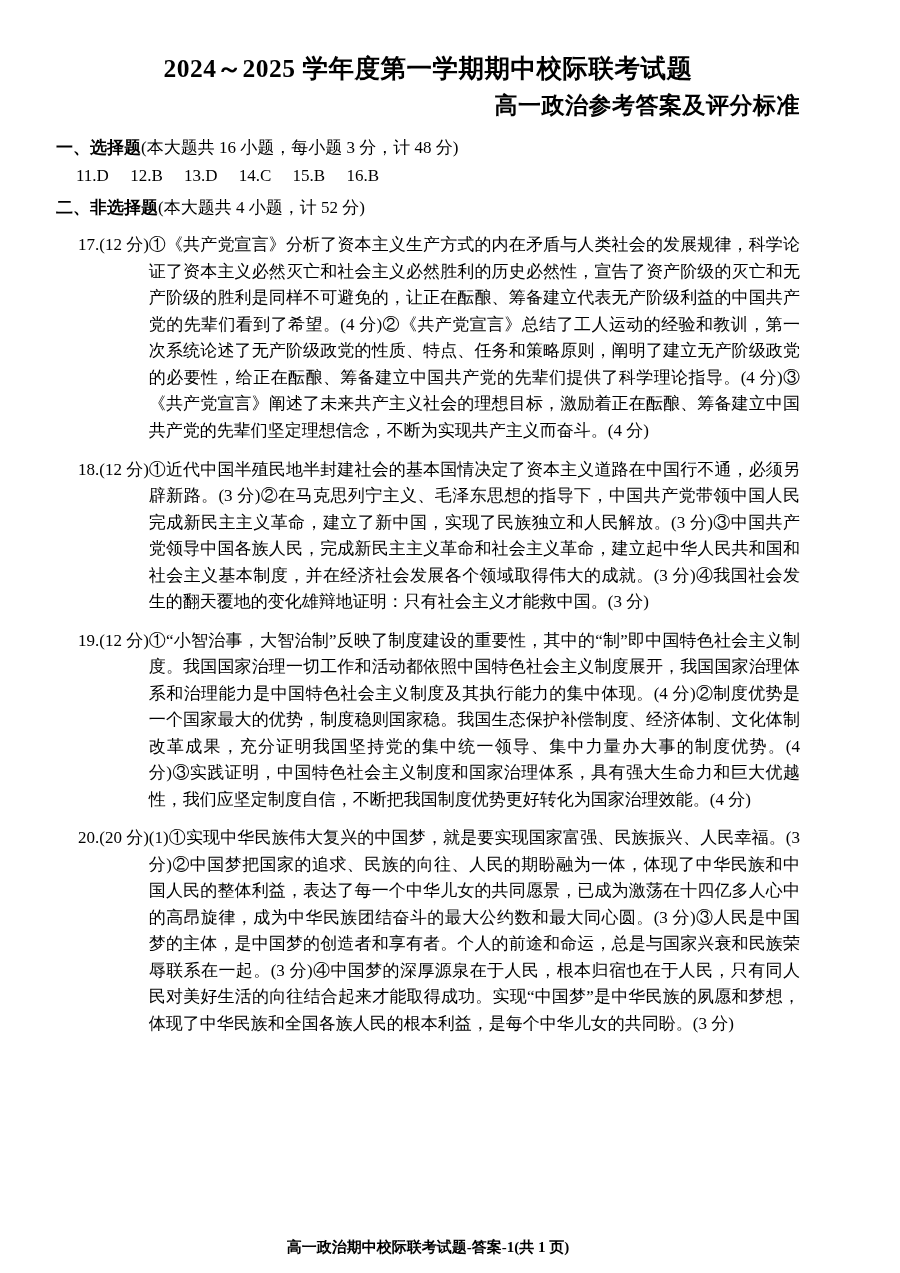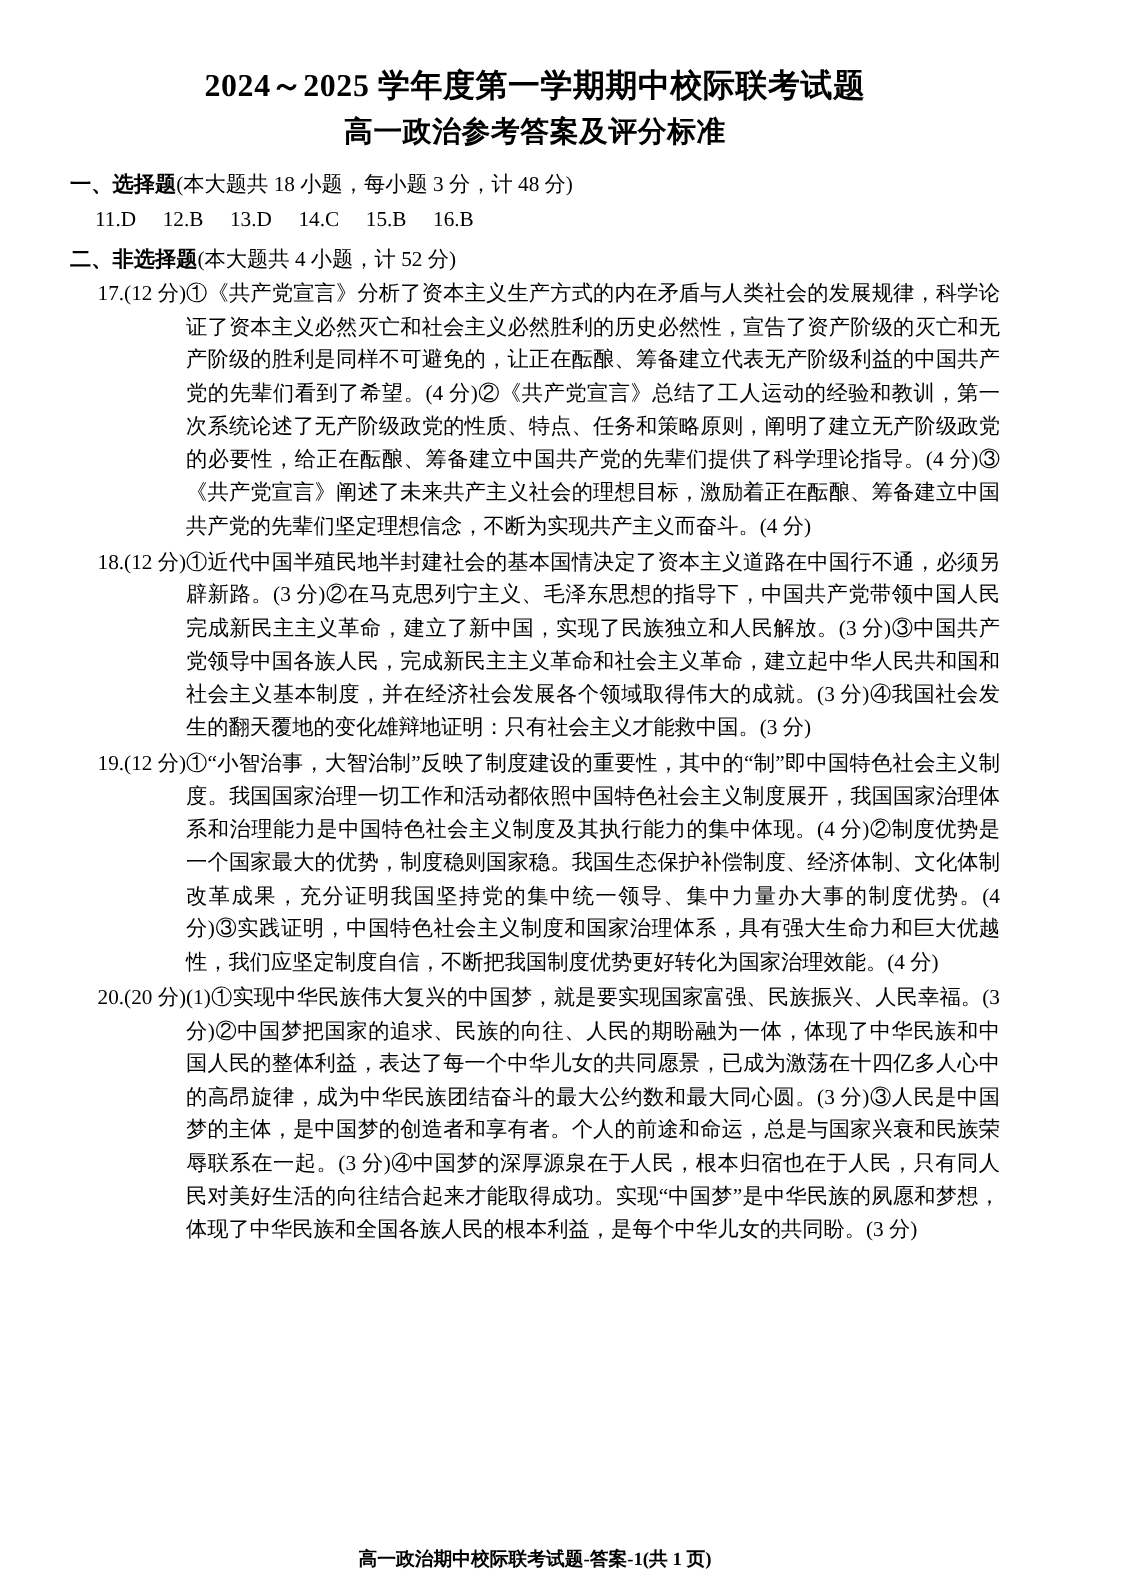--- a/index.html
+++ b/index.html
@@ -23,21 +23,21 @@
   }
   .title-main {
     text-align: center;
     font-size: 25.5px;
     font-weight: bold;
     letter-spacing: 0.5px;
     margin: 8px 0 6px 0;
     line-height: 1.3;
   }
   .title-sub {
-    text-align: center;
+    text-align: right;
     font-size: 23px;
     font-weight: bold;
     letter-spacing: 0.5px;
     margin: 0 0 14px 0;
     line-height: 1.3;
   }
   .section-head {
     font-size: 17px;
     line-height: 1.5;
     margin: 6px 0 2px 0;
@@ -50,21 +50,21 @@
   .mc-row {
     font-size: 17px;
     line-height: 1.55;
     padding-left: 20px;
     white-space: pre;
   }
   .qa-block {
     display: flex;
     font-size: 17px;
     line-height: 1.56;
-    margin-top: 2px;
+    margin-top: 12px;
     text-align: justify;
   }
   .qa-num {
     flex: 0 0 auto;
     padding-left: 22px;
     padding-right: 0px;
     white-space: nowrap;
   }
   .qa-body {
     flex: 1 1 auto;
@@ -89,21 +89,21 @@
 </style>
 </head>
 <body>
 
 <div class="page">
 
   <h1 class="title-main">2024～2025 学年度第一学期期中校际联考试题</h1>
   <h2 class="title-sub">高一政治参考答案及评分标准</h2>
 
   <div class="section-head">
-    <span class="bold">一、选择题</span><span>(本大题共 18 小题，每小题 3 分，计 48 分)</span>
+    <span class="bold">一、选择题</span><span>(本大题共 16 小题，每小题 3 分，计 48 分)</span>
   </div>
 
   <div class="mc-row">11.D     12.B     13.D     14.C     15.B     16.B</div>
 
   <div class="section-head">
     <span class="bold">二、非选择题</span><span>(本大题共 4 小题，计 52 分)</span>
   </div>
 
   <div class="qa-block">
     <div class="qa-num">

